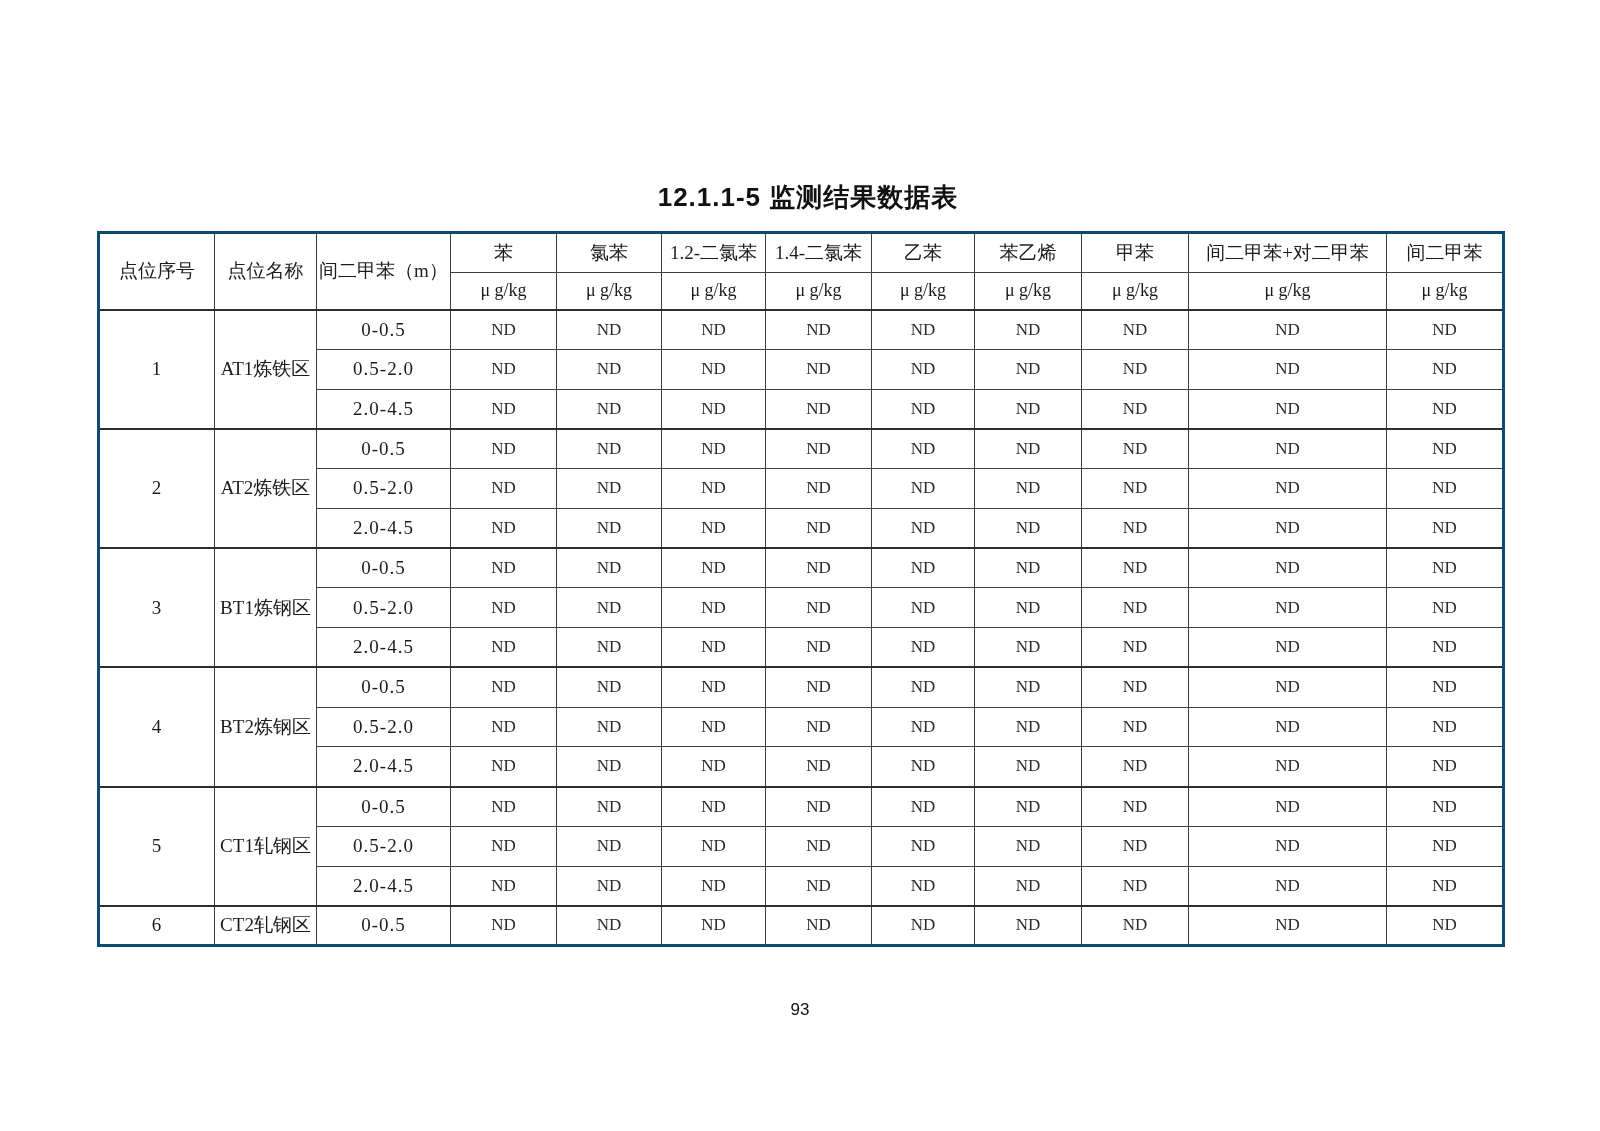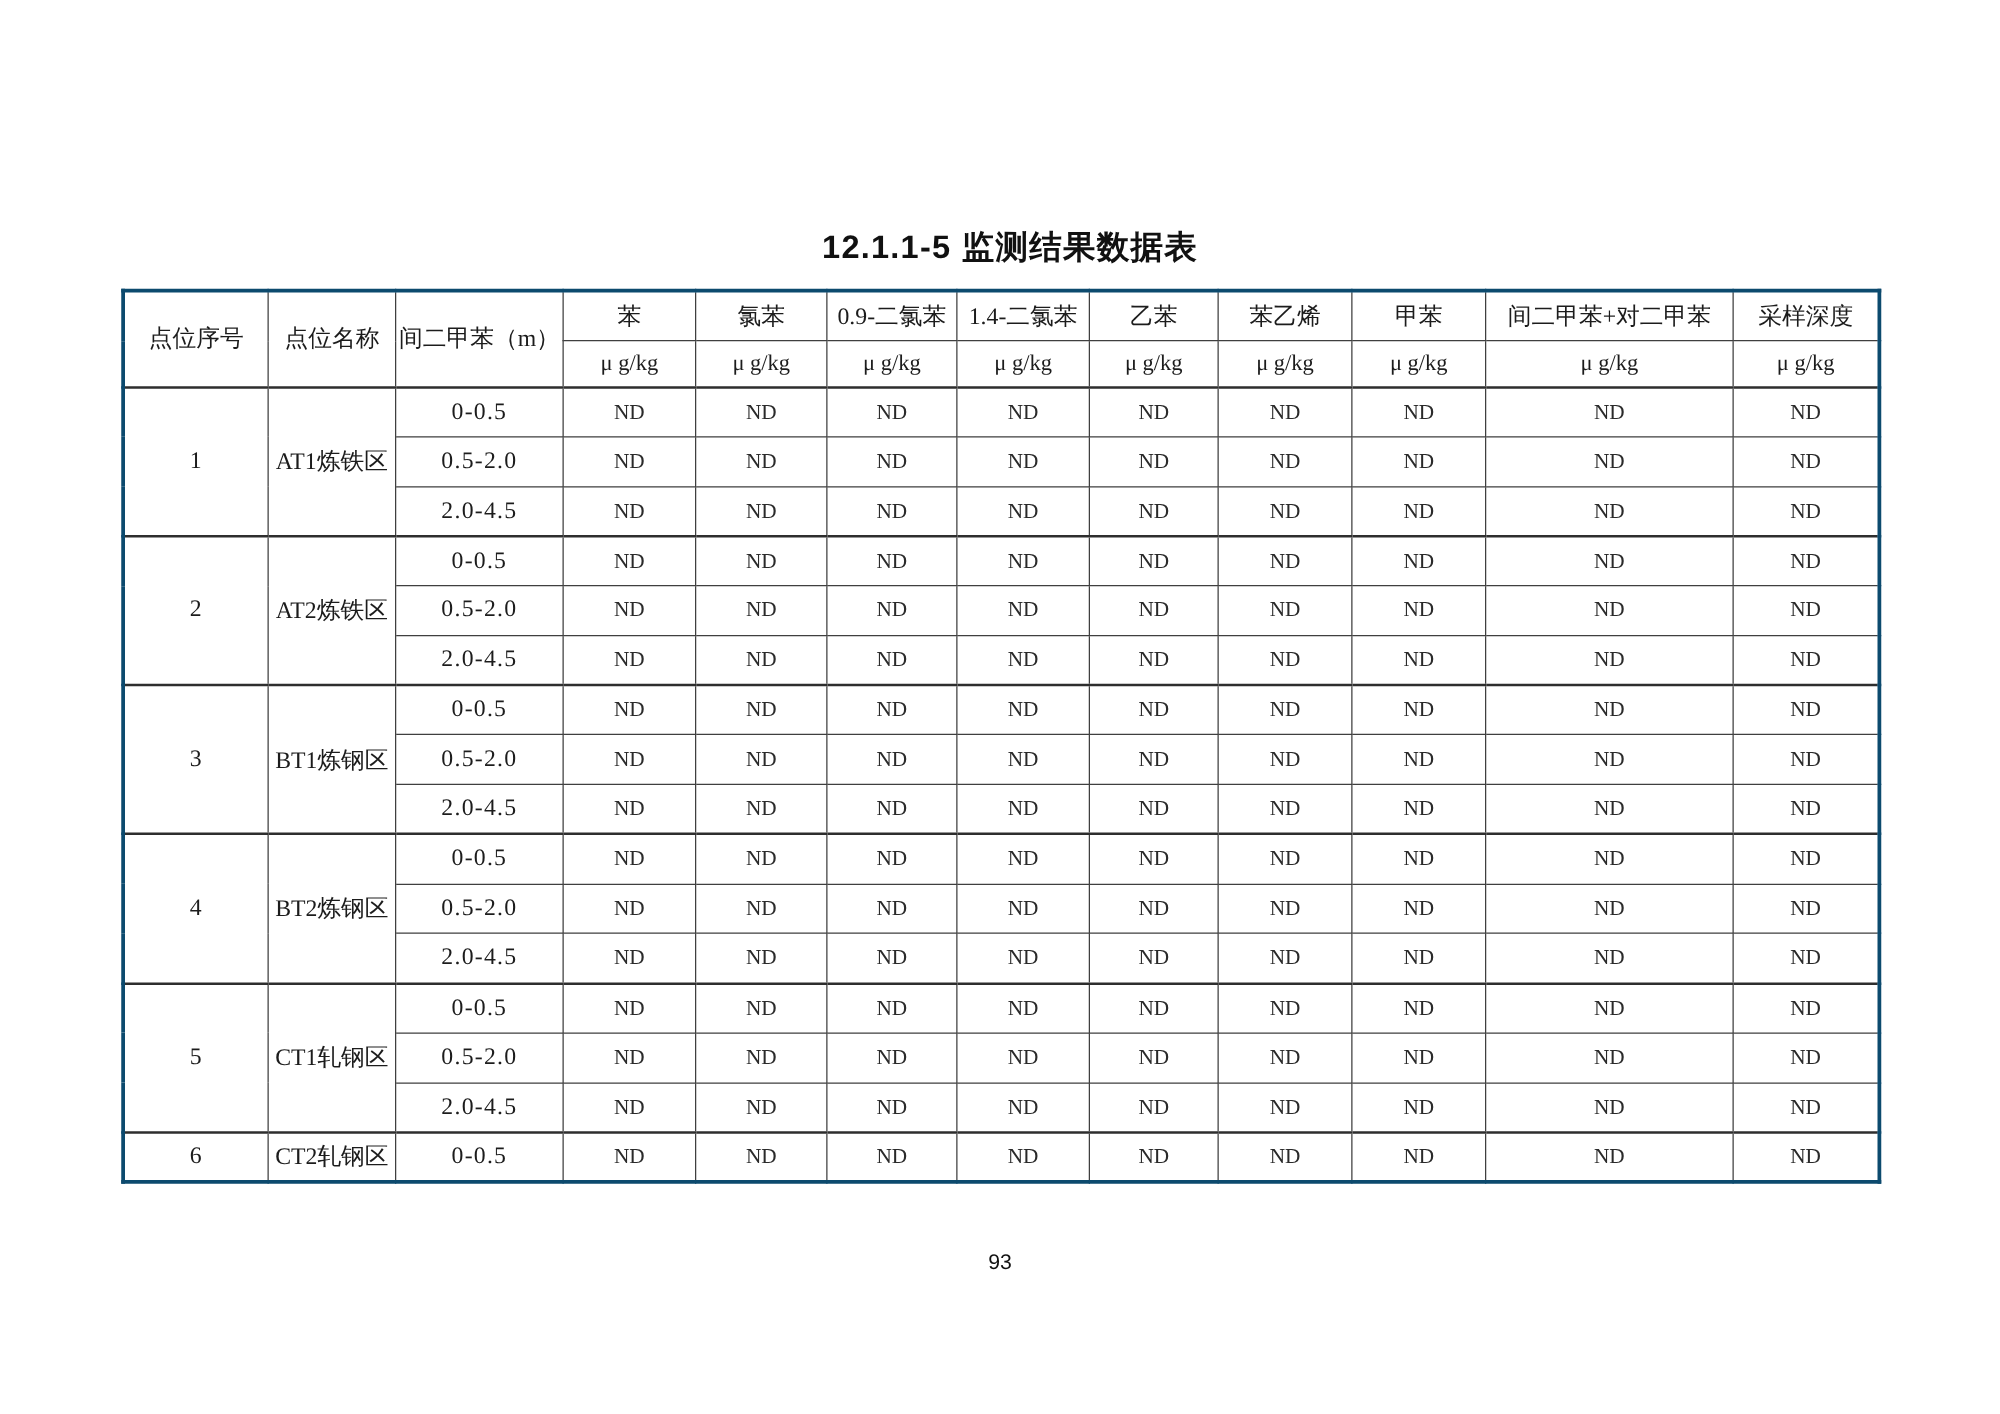--- a/index.html
+++ b/index.html
@@ -87,27 +87,27 @@
         <col style="width: 198px;">
         <col style="width: 117px;">
       </colgroup>
     <thead id="results-thead">
         <tr class="hdr-row-1">
           <th class="cell-cjk" rowspan="2">点位序号</th>
           <th class="cell-cjk" rowspan="2">点位名称</th>
           <th class="cell-cjk" rowspan="2">间二甲苯（m）</th>
           <th class="cell-cjk">苯</th>
           <th class="cell-cjk">氯苯</th>
-          <th class="cell-cjk">0.9-二氯苯</th>
+          <th class="cell-cjk">1.2-二氯苯</th>
           <th class="cell-cjk">1.4-二氯苯</th>
           <th class="cell-cjk">乙苯</th>
           <th class="cell-cjk">苯乙烯</th>
           <th class="cell-cjk">甲苯</th>
           <th class="cell-cjk">间二甲苯+对二甲苯</th>
-          <th class="cell-cjk">采样深度</th>
+          <th class="cell-cjk">间二甲苯</th>
         </tr>
         <tr class="hdr-row-2">
           <th class="cell-unit">μ g/kg</th>
           <th class="cell-unit">μ g/kg</th>
           <th class="cell-unit">μ g/kg</th>
           <th class="cell-unit">μ g/kg</th>
           <th class="cell-unit">μ g/kg</th>
           <th class="cell-unit">μ g/kg</th>
           <th class="cell-unit">μ g/kg</th>
           <th class="cell-unit">μ g/kg</th>

